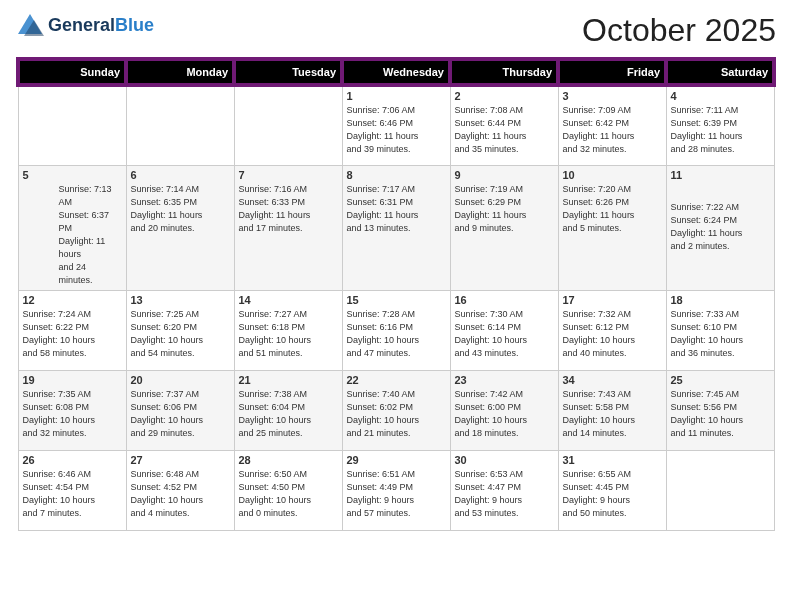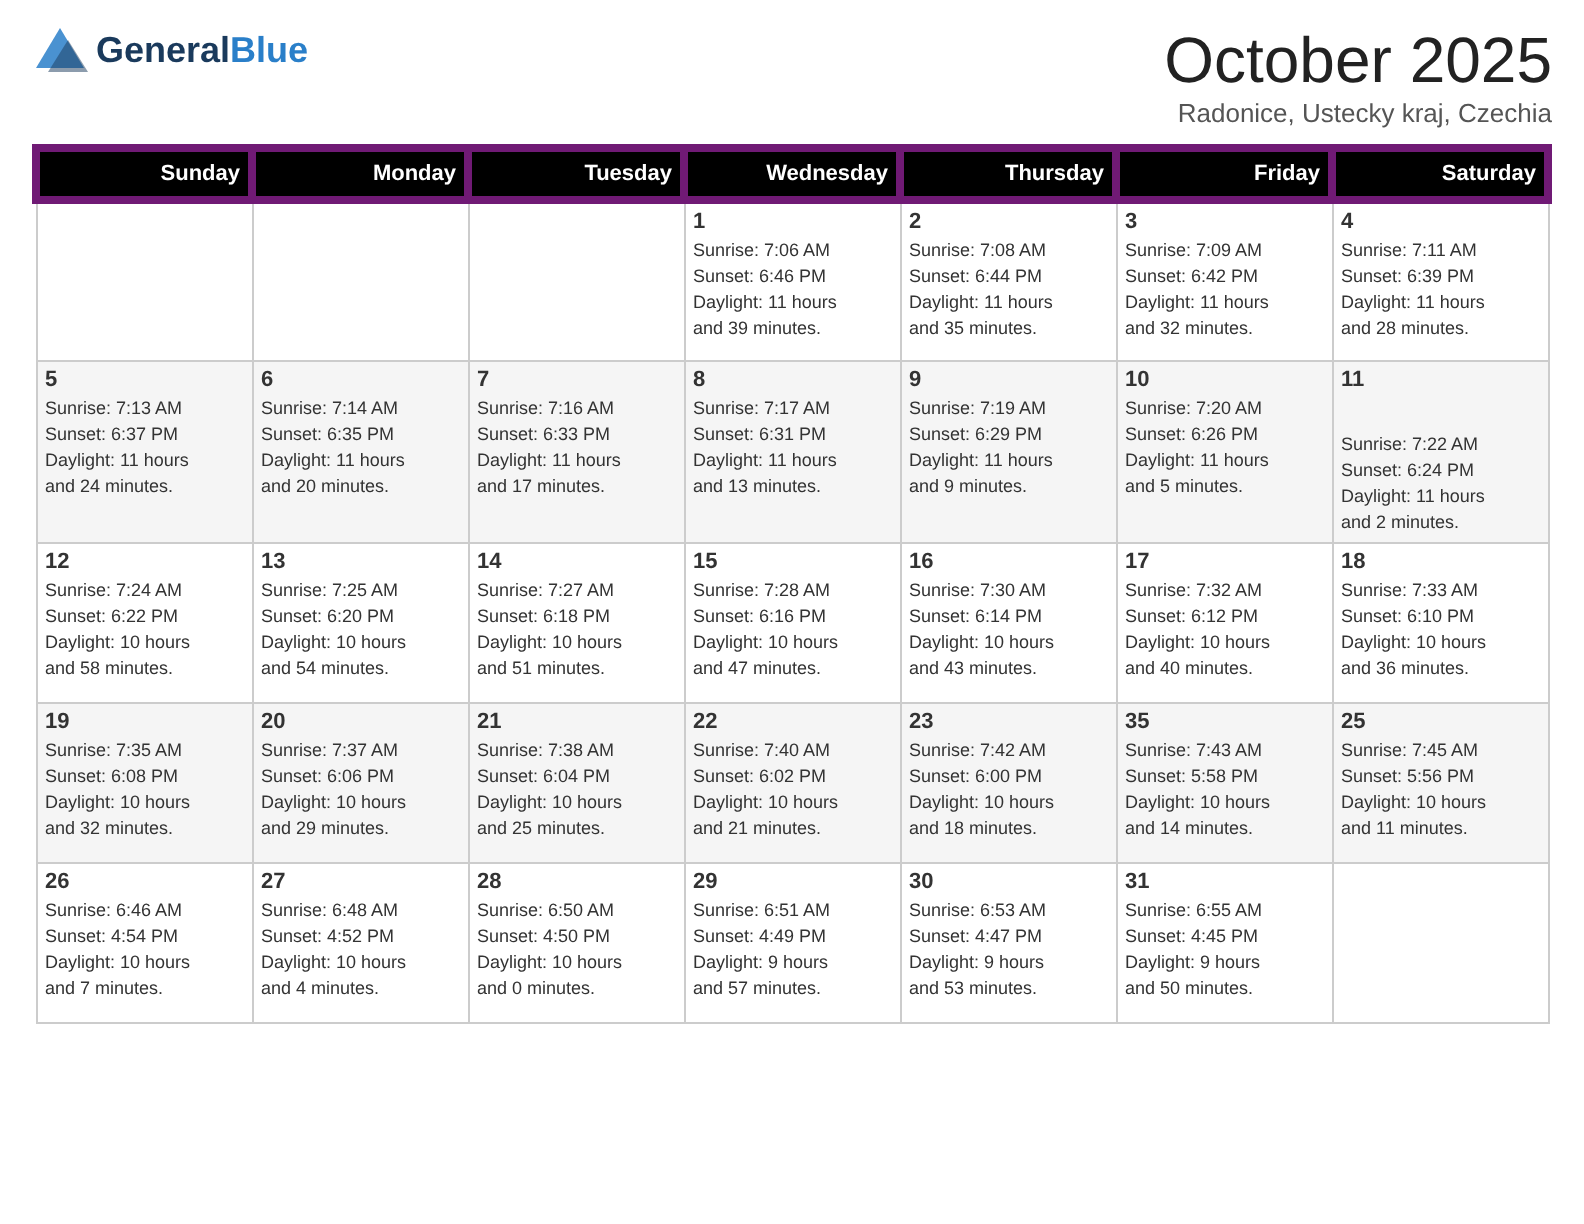--- a/index.html
+++ b/index.html
@@ -104,21 +104,20 @@
         <polygon points="18,8 28,24 8,24" fill="#1a3a5c" opacity="0.5"></polygon>
       </svg>
       <div>
         <div class="logo-text">
           <span>General</span><span class="logo-blue">Blue</span>
         </div>
       </div>
     </div>
     <div class="title-area">
       <div class="month-title">October 2025</div>
-      <div class="location">Radonice, Ustecky kraj, Czechia</div>
     </div>
   </div>
 
   <table class="calendar">
     <thead>
       <tr>
         <th>Sunday</th>
         <th>Monday</th>
         <th>Tuesday</th>
         <th>Wednesday</th>
@@ -157,21 +156,21 @@
             <span class="day-num">4</span>
             <div class="day-info" style="white-space: pre-line;">Sunrise: 7:11 AM
 Sunset: 6:39 PM
 Daylight: 11 hours
 and 28 minutes.</div>
           </td>
         </tr>
         <tr>
           <td>
             <span class="day-num">5</span>
-            <div class="day-info" style="white-space: pre-line;">Sunrise: 7:13 AM
+            <div class="day-info" style="white-space: pre-line; margin-left: 36px;">Sunrise: 7:13 AM
 Sunset: 6:37 PM
 Daylight: 11 hours
 and 24 minutes.</div>
           </td>
           <td>
             <span class="day-num">6</span>
             <div class="day-info" style="white-space: pre-line;">Sunrise: 7:14 AM
 Sunset: 6:35 PM
 Daylight: 11 hours
 and 20 minutes.</div>
@@ -293,21 +292,21 @@
 and 21 minutes.</div>
           </td>
           <td>
             <span class="day-num">23</span>
             <div class="day-info" style="white-space: pre-line;">Sunrise: 7:42 AM
 Sunset: 6:00 PM
 Daylight: 10 hours
 and 18 minutes.</div>
           </td>
           <td>
-            <span class="day-num">35</span>
+            <span class="day-num">34</span>
             <div class="day-info" style="white-space: pre-line;">Sunrise: 7:43 AM
 Sunset: 5:58 PM
 Daylight: 10 hours
 and 14 minutes.</div>
           </td>
           <td>
             <span class="day-num">25</span>
             <div class="day-info" style="white-space: pre-line;">Sunrise: 7:45 AM
 Sunset: 5:56 PM
 Daylight: 10 hours

